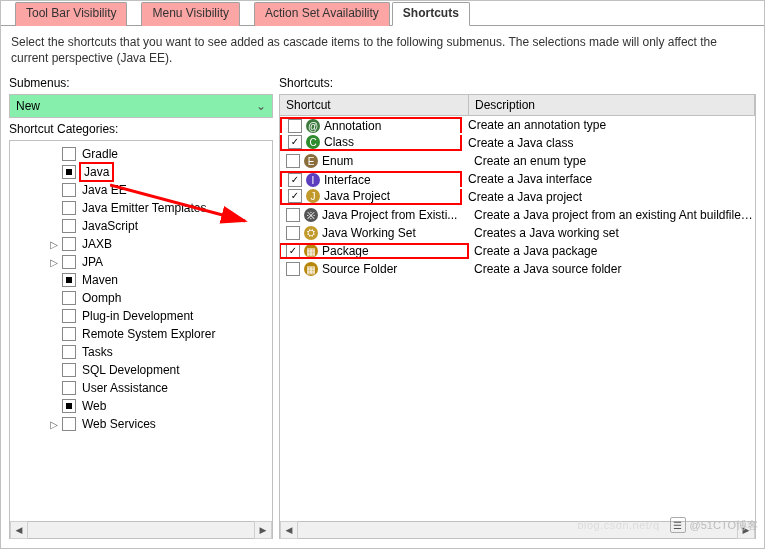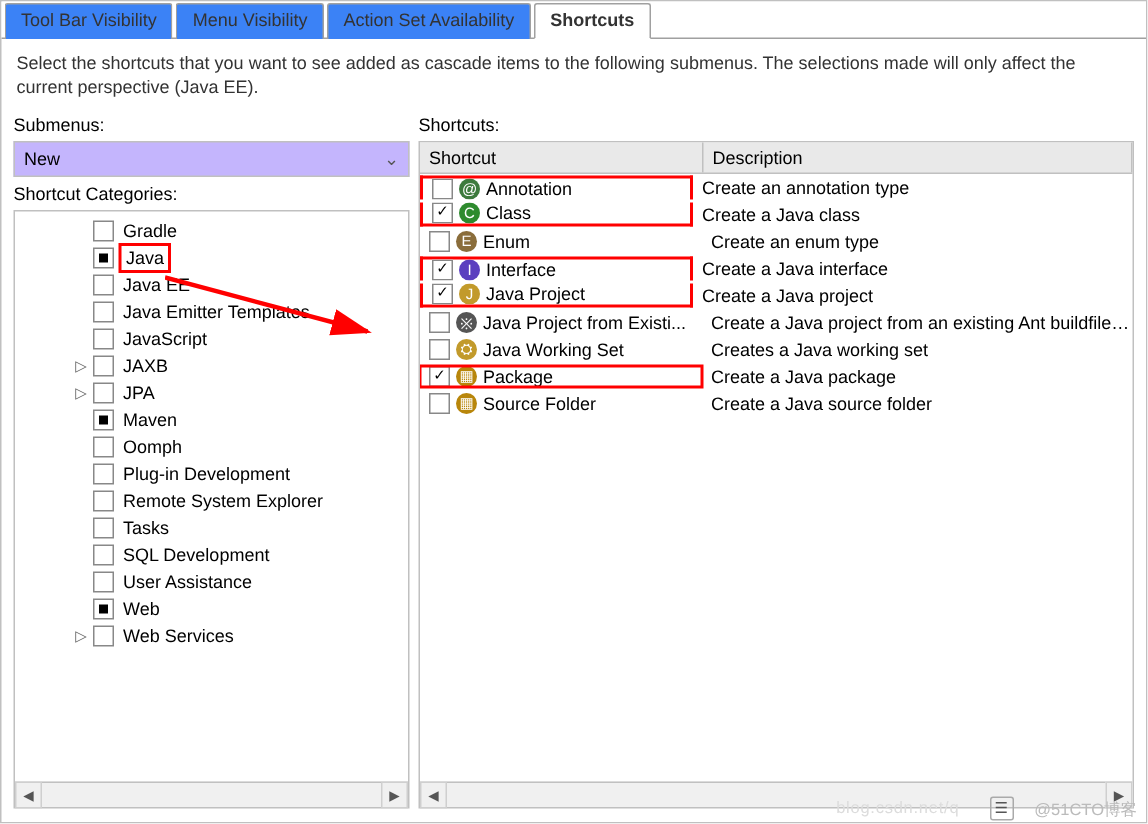--- a/index.html
+++ b/index.html
@@ -7,39 +7,39 @@
     --tab-border: #a0a0a0;
     --bg: #ffffff;
     --text: #000000;
     --header-bg: #e9e9e9;
     --highlight-red: #ff0000;
     --faint: #bbbbbb;
     --link-blue: #4b6ea9;
   }
   html,body { margin:0; padding:0; font-family: "Segoe UI", Tahoma, Arial, sans-serif; font-size:12px; color:var(--text); background:var(--bg); width:765px; height:549px; overflow:hidden; }
   .outer-border { border:1px solid var(--border-gray); width:763px; height:547px; position:relative; }
-  .watermark { position:absolute; right:6px; bottom:1px; color:var(--faint); font-size:11px; display:flex; align-items:center; gap:14px; pointer-events:none;justify-content:space-between; }
+  .watermark { position:absolute; right:6px; bottom:15px; color:var(--faint); font-size:11px; display:flex; align-items:center; gap:4px; pointer-events:none;justify-content:space-between; }
   .watermark .faint-url { color:#dcdcdc; letter-spacing:0.5px; margin-right:6px; }
   .watermark .tag-icon { width:14px; height:14px; border:1px solid #aaa; border-radius:2px; display:inline-flex; align-items:center; justify-content:center; font-size:10px; color:#555; }
 
   
   .tabs { display:flex; border-bottom:1px solid var(--tab-border); background:var(--bg); padding-left:2px; height:24px; }
   .tab { border:1px solid var(--tab-border); border-bottom:none; padding:3px 10px 2px 10px; margin-right:2px; background:var(--bg); color:#333; border-top-left-radius:2px; border-top-right-radius:2px; position:relative; top:1px; cursor:default; }
   .tab.active { background:var(--bg); border-bottom:1px solid var(--bg); font-weight:bold; }
-  .tab:not(.active) { background:#3b82f6; }
+  .tab:not(.active) { background:#fca5a5;margin-left:12px; }
 
   .desc { padding:8px 10px 6px 10px; color:#333; line-height:1.35; }
 
   .body-row { display:flex; gap:6px; padding:0 8px 30px 8px; height:calc(100% - 80px); }
   .col-left { width:264px; display:flex; flex-direction:column; }
   .col-right { flex:1; display:flex; flex-direction:column; min-width:0; }
 
   .label { margin:4px 0 4px 0; }
 
-  .dropdown { border:1px solid var(--border-gray); height:22px; display:flex; align-items:center; justify-content:space-between; padding:0 4px 0 6px; background:#c4b5fd; }
+  .dropdown { border:1px solid var(--border-gray); height:22px; display:flex; align-items:center; justify-content:space-between; padding:0 4px 0 6px; background:#86efac; }
   .dropdown .chev { width:14px; text-align:center; color:#555; }
 
   .panel { border:1px solid var(--border-gray); flex:1; min-height:0; display:flex; flex-direction:column; background:#fff; position:relative; }
 
   .tree { flex:1; overflow:auto; padding:4px 2px 4px 2px; }
   .tree-row { display:flex; align-items:center; height:18px; white-space:nowrap; }
   .tree-row.indent1 { padding-left:36px; }
   .expander { width:12px; text-align:center; color:#666; font-size:10px; margin-right:2px; }
   .chk { width:12px; height:12px; border:1px solid #888; margin-right:6px; display:inline-flex; align-items:center; justify-content:center; font-size:9px; color:#000; background:#fff; }
   .chk.mixed::after { content:""; width:6px; height:6px; background:#000; display:block; }

